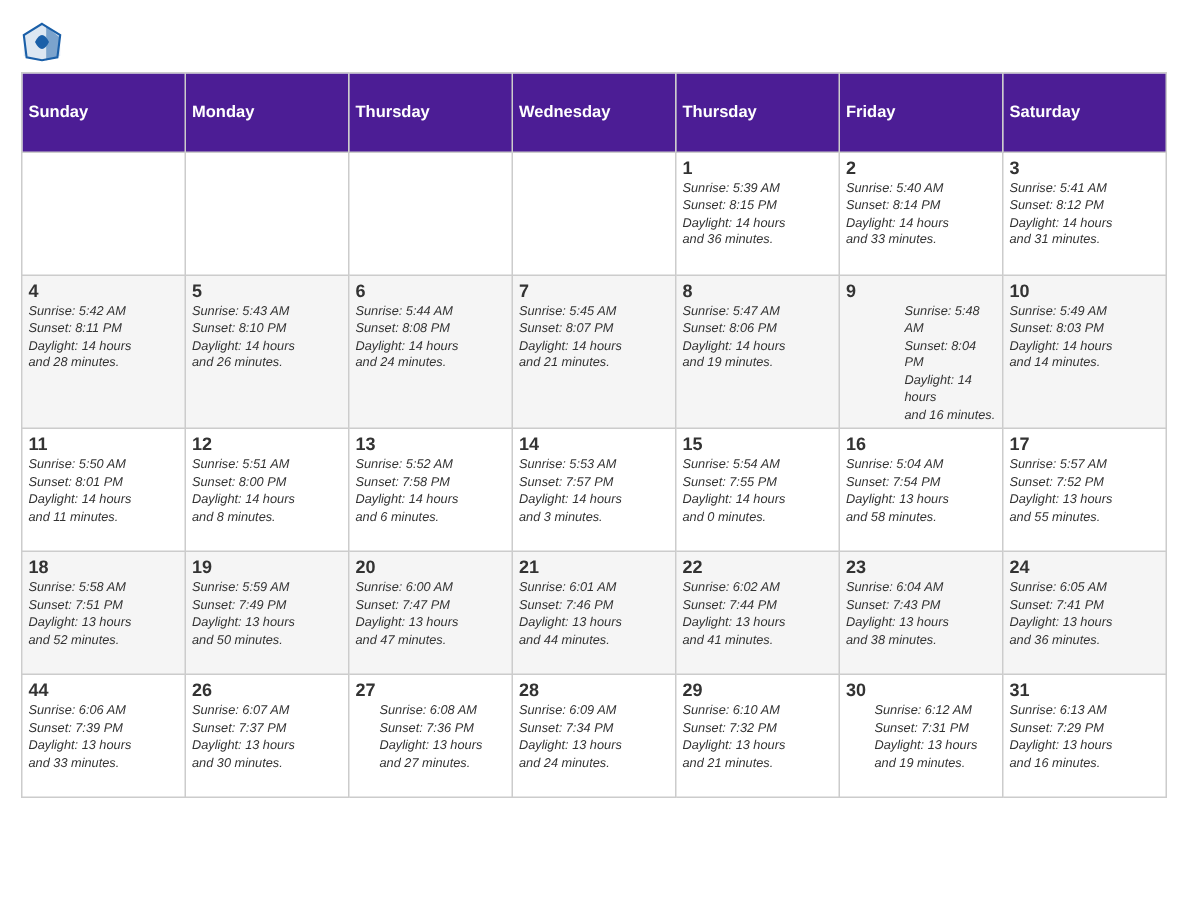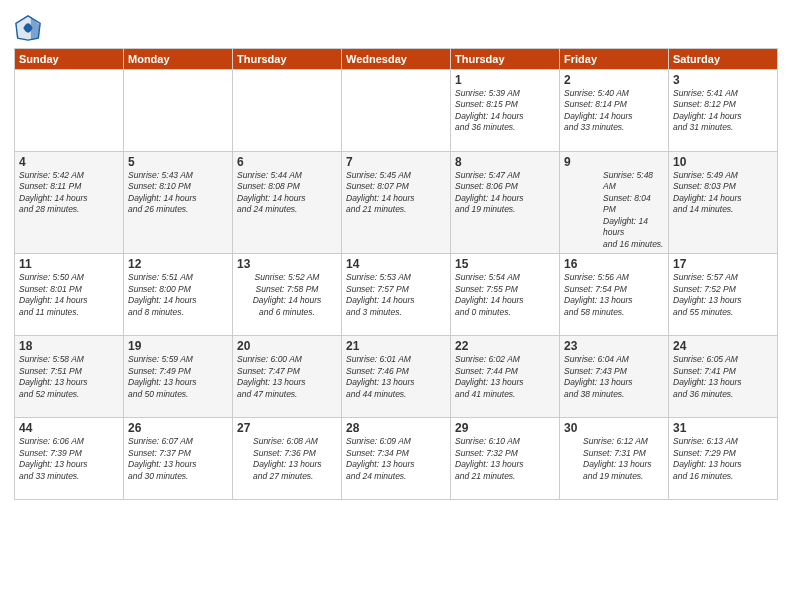--- a/index.html
+++ b/index.html
@@ -43,25 +43,25 @@
     .location {
       font-size: 15px;
       color: #333;
     }
     .calendar {
       width: 100%;
       border-collapse: collapse;
       table-layout: fixed;
     }
     .calendar th {
-      background: #c2410c;
+      background: #4c1d95;
       color: #fff;
       font-size: 11px;
       font-weight: bold;
-      padding: 4px 4px;
+      padding: 20px 4px;
       border: 1px solid #ccc;
       text-align: left;
     }
     .calendar td {
       border: 1px solid #ccc;
       vertical-align: top;
       padding: 3px 4px;
       height: 82px;
       background: #fff;
     }
@@ -210,42 +210,42 @@
           </td>
           <td>
             <div class="day-number">12</div>
             <div class="day-info" style="white-space: pre-line;">Sunrise: 5:51 AM
 Sunset: 8:00 PM
 Daylight: 14 hours
 and 8 minutes.</div>
           </td>
           <td>
             <div class="day-number">13</div>
-            <div class="day-info" style="white-space: pre-line; text-align: center;">Sunrise: 5:52 AM
+            <div class="day-info" style="white-space: pre-line;">Sunrise: 5:52 AM
 Sunset: 7:58 PM
 Daylight: 14 hours
 and 6 minutes.</div>
           </td>
           <td>
             <div class="day-number">14</div>
             <div class="day-info" style="white-space: pre-line;">Sunrise: 5:53 AM
 Sunset: 7:57 PM
 Daylight: 14 hours
 and 3 minutes.</div>
           </td>
           <td>
             <div class="day-number">15</div>
             <div class="day-info" style="white-space: pre-line;">Sunrise: 5:54 AM
 Sunset: 7:55 PM
 Daylight: 14 hours
 and 0 minutes.</div>
           </td>
           <td>
             <div class="day-number">16</div>
-            <div class="day-info" style="white-space: pre-line;">Sunrise: 5:56 AM
+            <div class="day-info" style="white-space: pre-line;">Sunrise: 5:04 AM
 Sunset: 7:54 PM
 Daylight: 13 hours
 and 58 minutes.</div>
           </td>
           <td>
             <div class="day-number">17</div>
             <div class="day-info" style="white-space: pre-line;">Sunrise: 5:57 AM
 Sunset: 7:52 PM
 Daylight: 13 hours
 and 55 minutes.</div>

